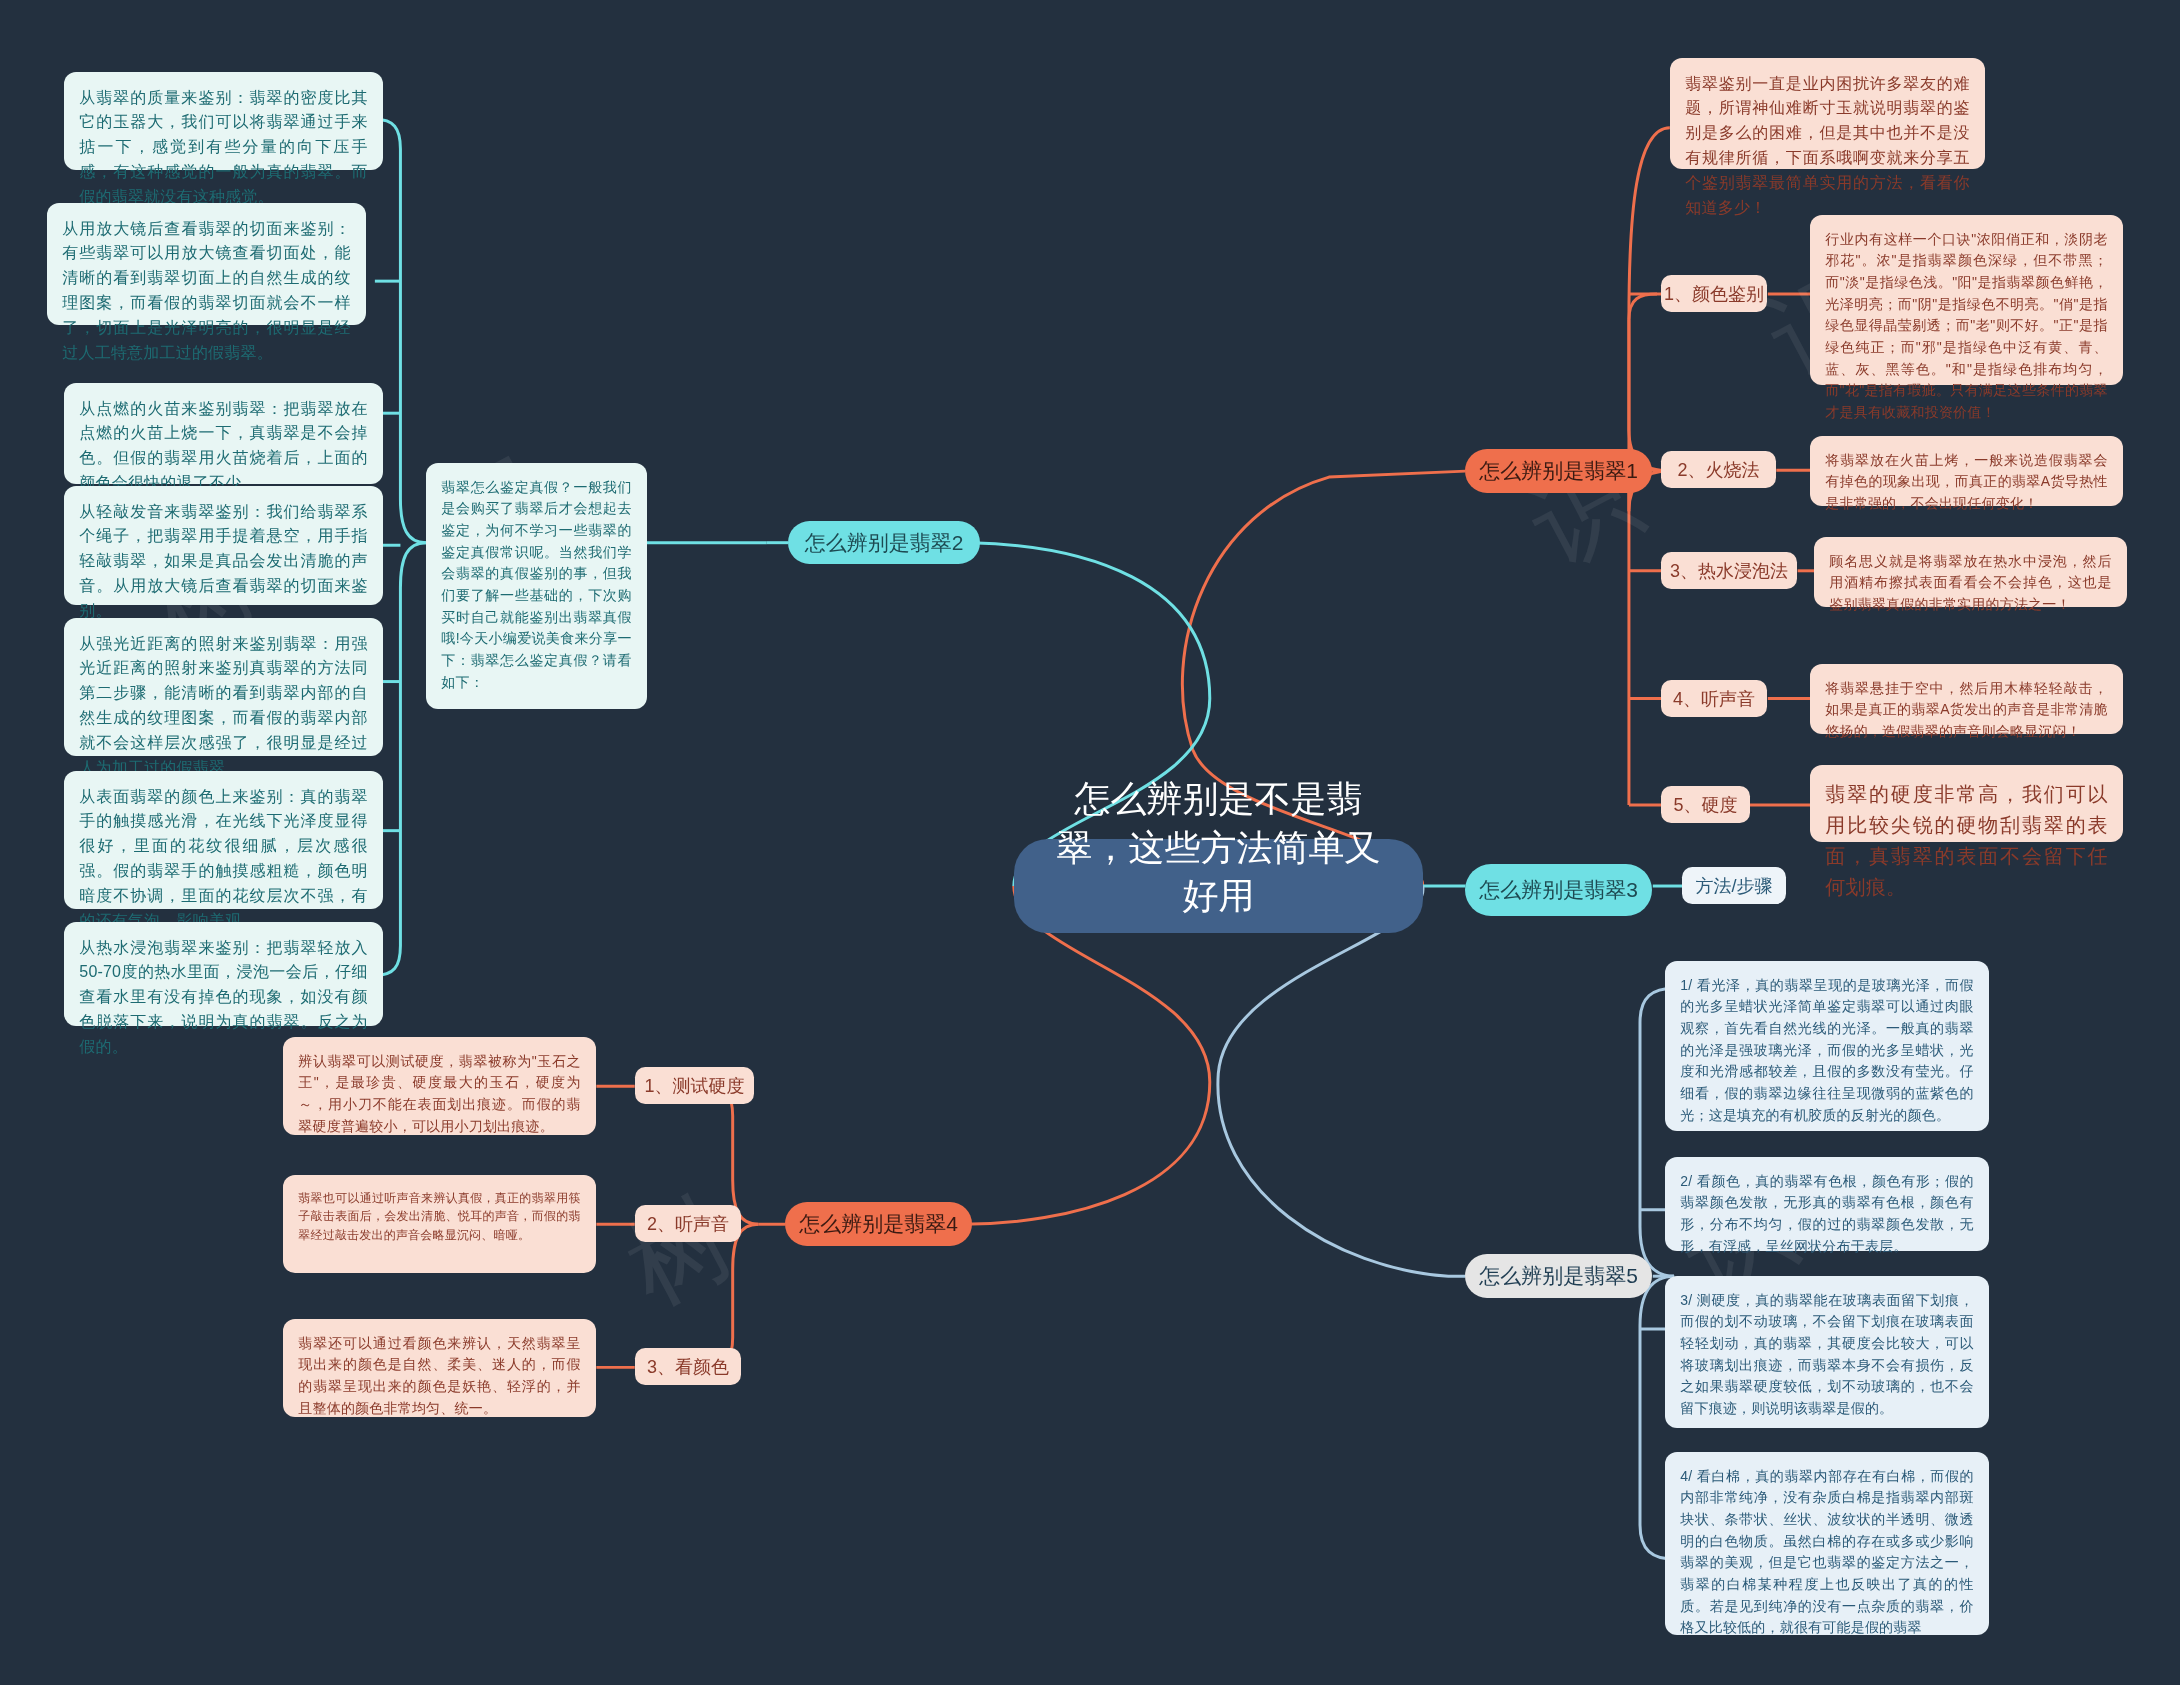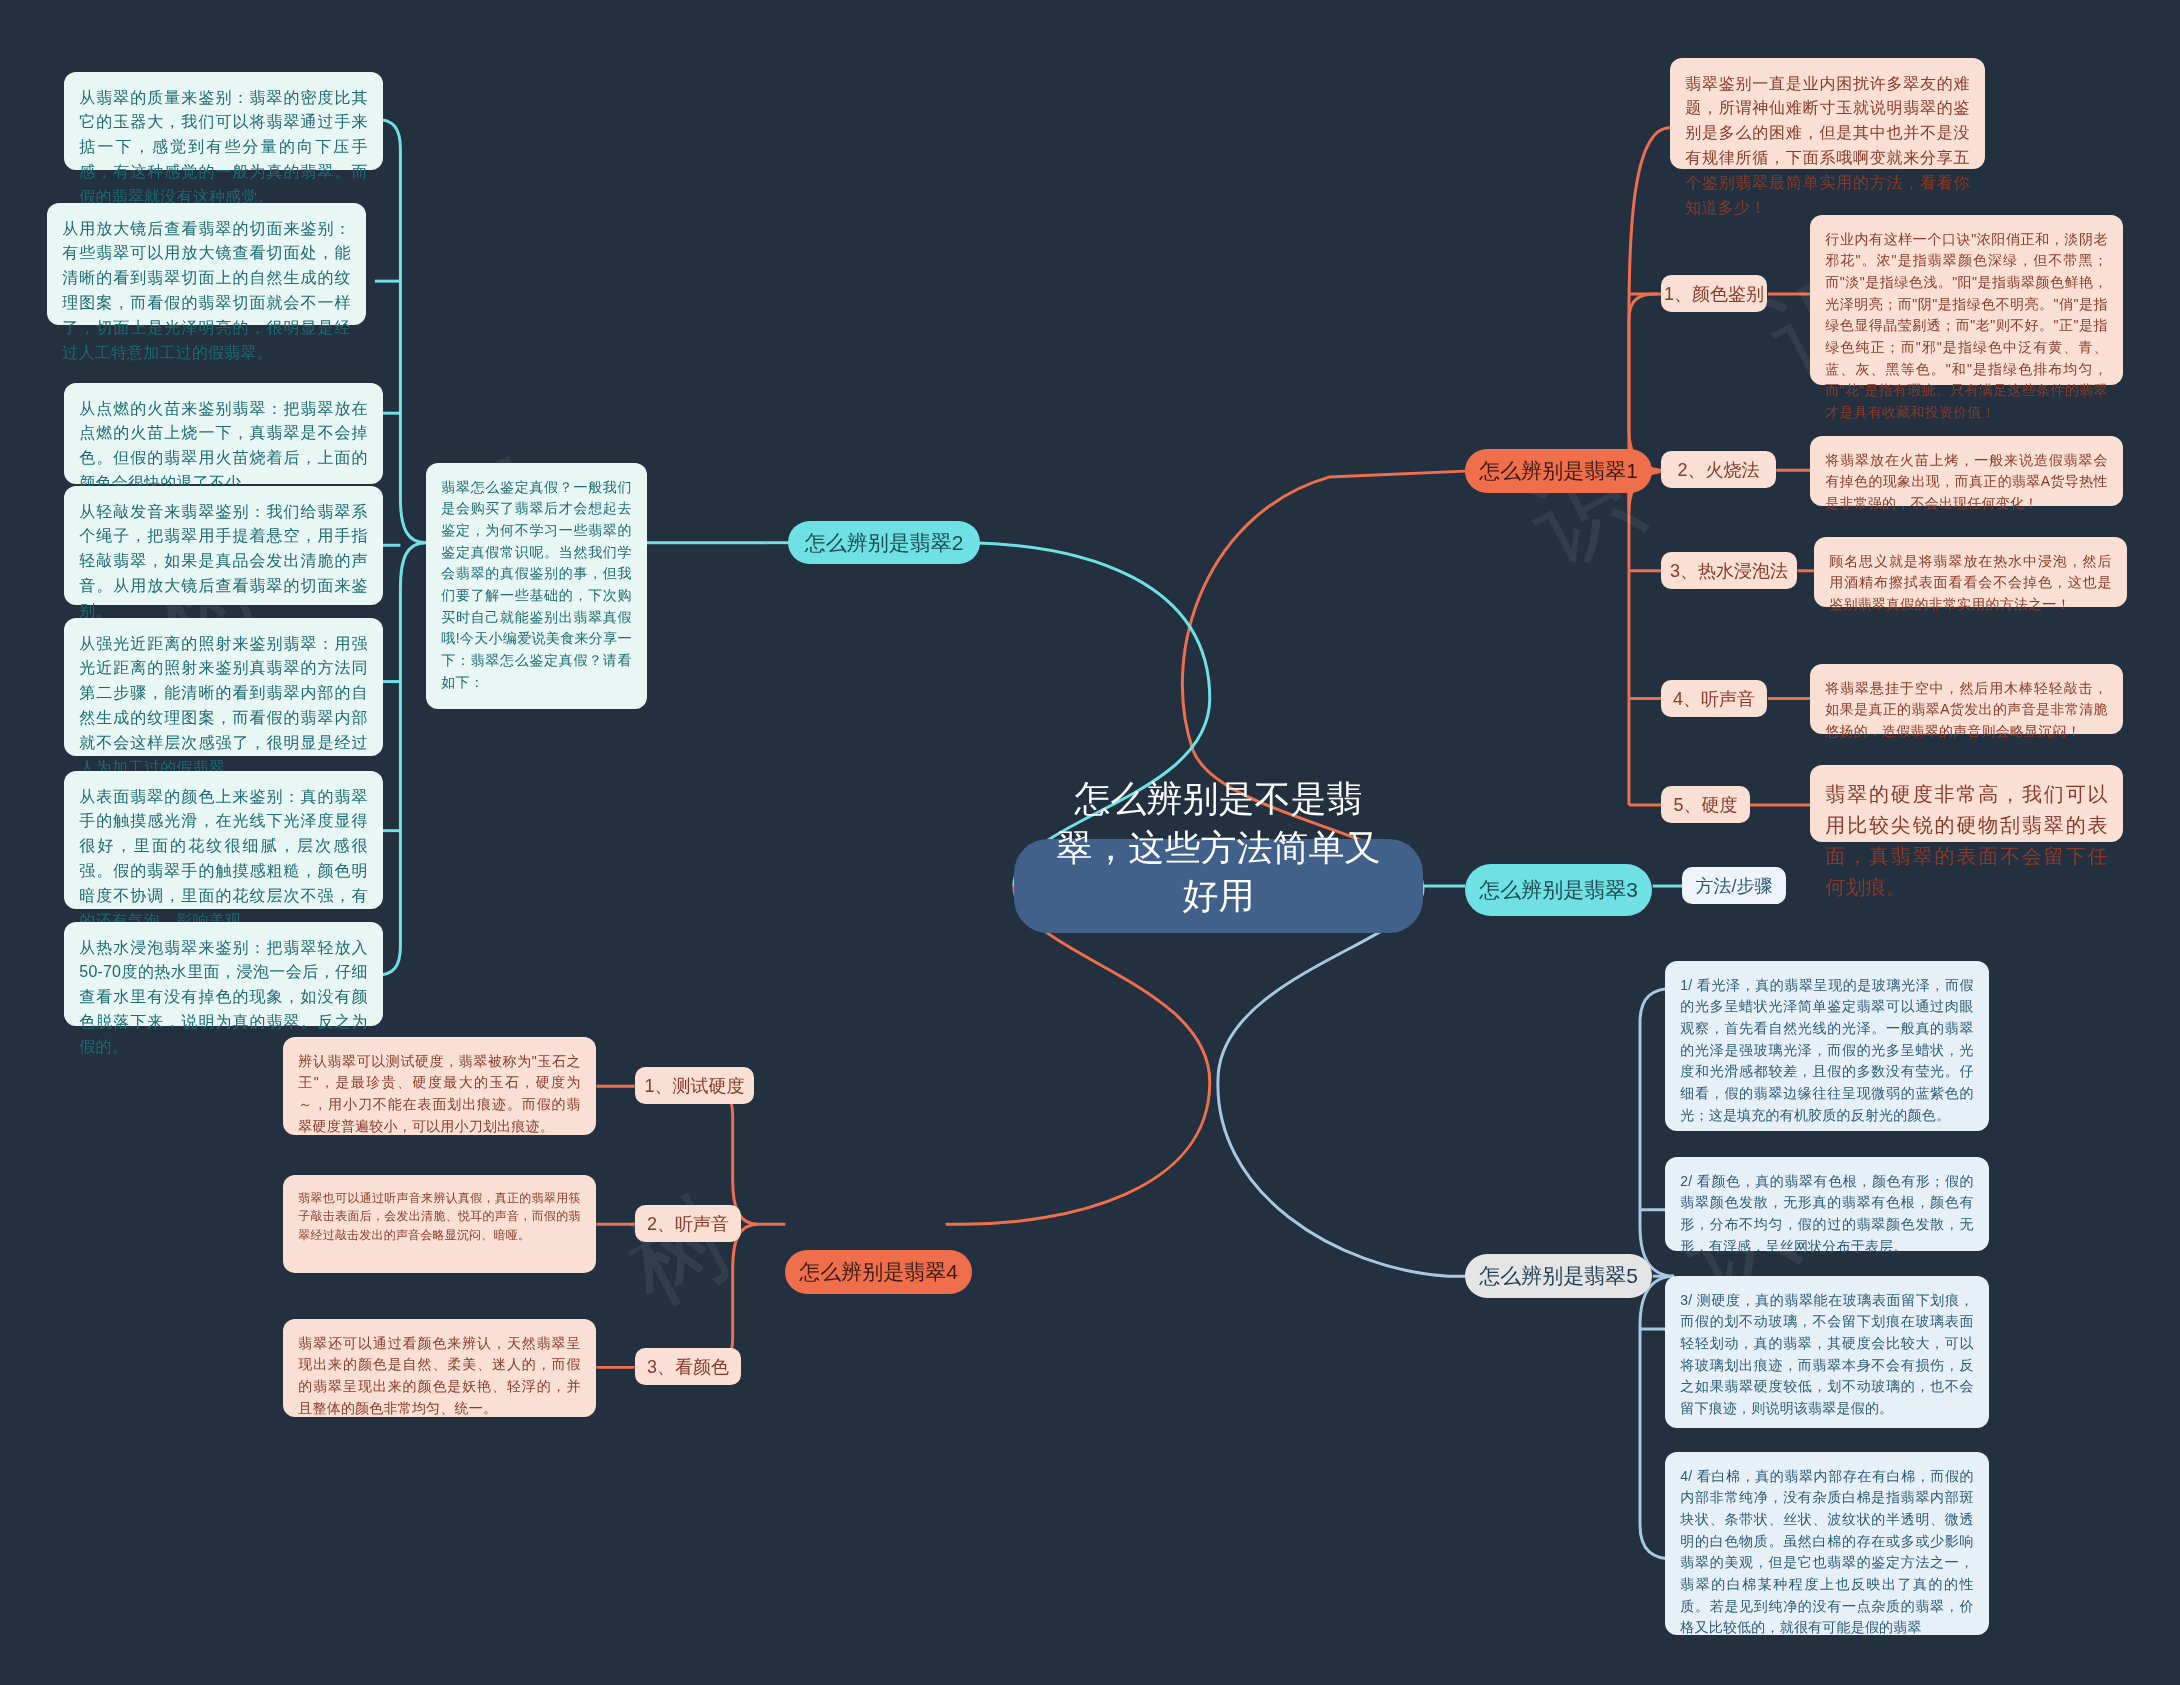--- a/index.html
+++ b/index.html
@@ -246,21 +246,21 @@
   <div class="card bluegr" style="left:1665px; top:1157px; width:324px; height:94px; font-size:14px;">
     <span>2/ 看颜色，真的翡翠有色根，颜色有形；假的翡翠颜色发散，无形真的翡翠有色根，颜色有形，分布不均匀，假的过的翡翠颜色发散，无形，有浮感，呈丝网状分布于表层。</span>
   </div>
   <div class="card bluegr" style="left:1665px; top:1276px; width:324px; height:152px; font-size:14px;">
     <span>3/ 测硬度，真的翡翠能在玻璃表面留下划痕，而假的划不动玻璃，不会留下划痕在玻璃表面轻轻划动，真的翡翠，其硬度会比较大，可以将玻璃划出痕迹，而翡翠本身不会有损伤，反之如果翡翠硬度较低，划不动玻璃的，也不会留下痕迹，则说明该翡翠是假的。</span>
   </div>
   <div class="card bluegr" style="left:1665px; top:1452px; width:324px; height:183px; font-size:14px;">
     <span>4/ 看白棉，真的翡翠内部存在有白棉，而假的内部非常纯净，没有杂质白棉是指翡翠内部斑块状、条带状、丝状、波纹状的半透明、微透明的白色物质。虽然白棉的存在或多或少影响翡翠的美观，但是它也翡翠的鉴定方法之一，翡翠的白棉某种程度上也反映出了真的的性质。若是见到纯净的没有一点杂质的翡翠，价格又比较低的，就很有可能是假的翡翠</span>
   </div>
 
-  <div class="pill orange" style="left:785px; top:1250px; width:187px; height:44px;">
+  <div class="pill orange" style="left:785px; top:1202px; width:187px; height:44px;">
     <span>怎么辨别是翡翠4</span>
   </div>
 
   <div class="chip peach" style="left:635px; top:1067px; width:119px; height:37px;">
     <span>1、测试硬度</span>
   </div>
   <div class="card peach" style="left:283px; top:1037px; width:313px; height:98px; font-size:14px;">
     <span>辨认翡翠可以测试硬度，翡翠被称为"玉石之王"，是最珍贵、硬度最大的玉石，硬度为～，用小刀不能在表面划出痕迹。而假的翡翠硬度普遍较小，可以用小刀划出痕迹。</span>
   </div>
 

